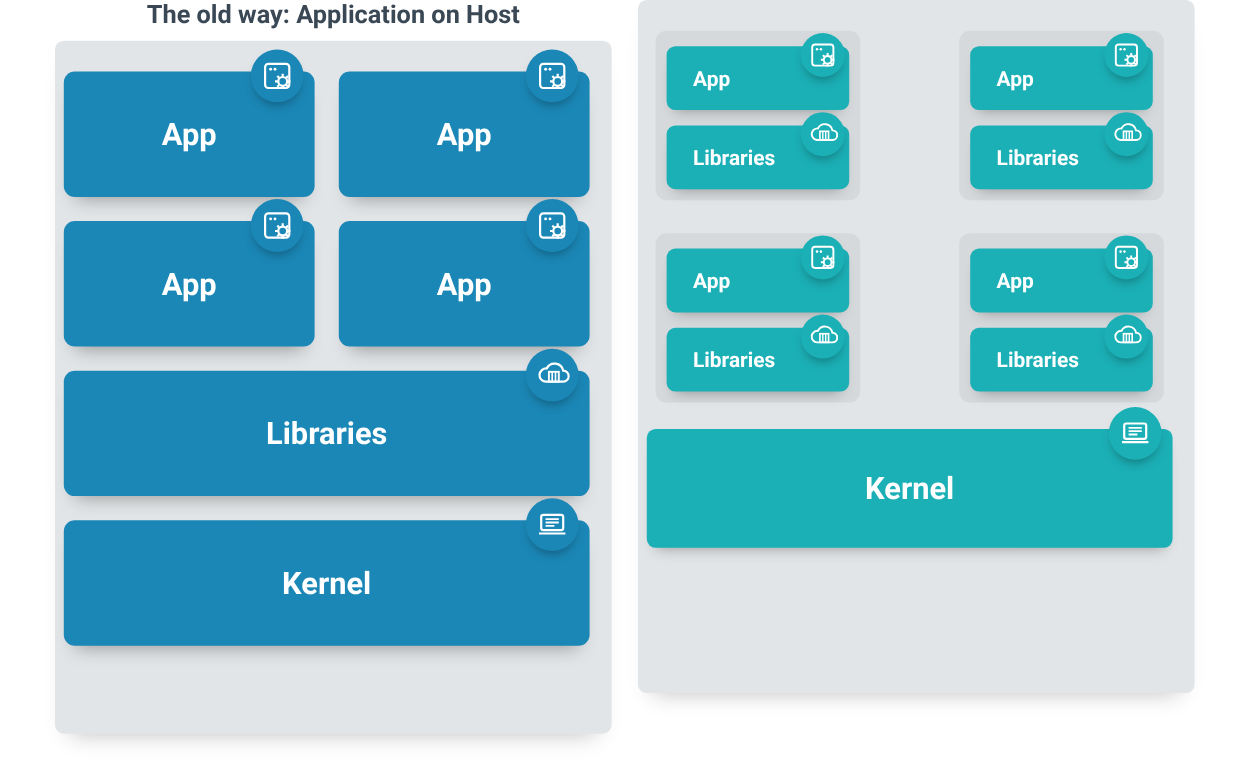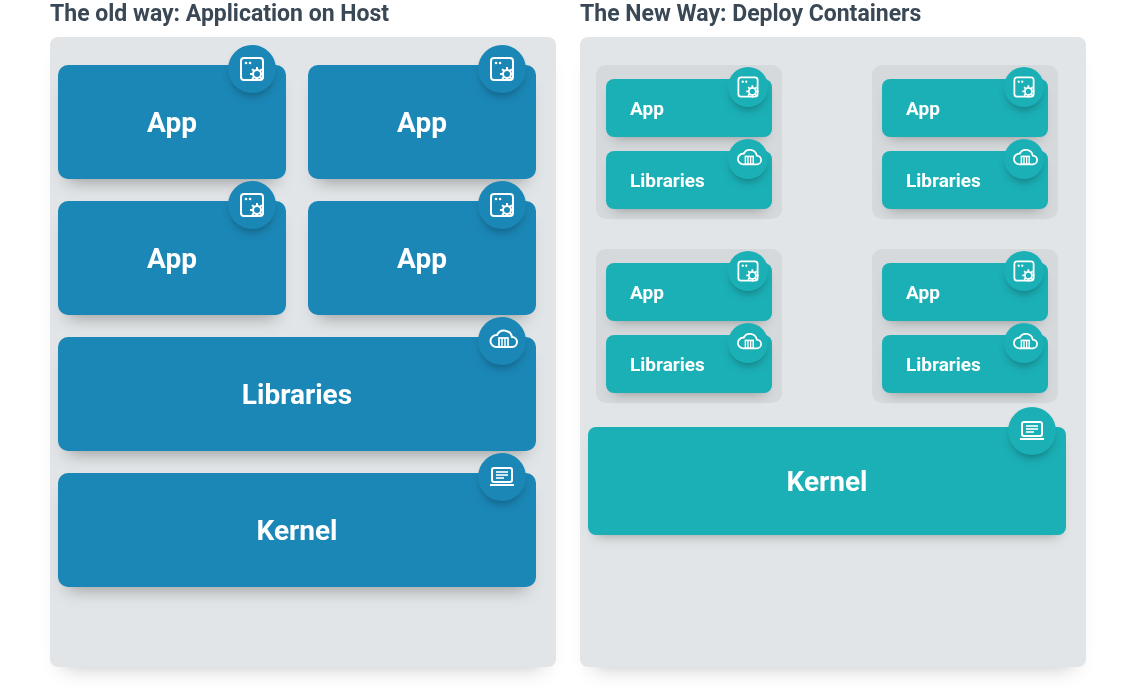--- a/index.html
+++ b/index.html
@@ -12,21 +12,21 @@
   }
   .panels {
     display: flex;
     gap: 24px;
     padding: 0 50px;
   }
   .panel-wrap {
     flex: 1;
     display: flex;
     flex-direction: column;
-    align-items: flex-start;
+    align-items: center;
   }
   .panel-title {
     font-size: 23px;
     font-weight: 700;
     color: #3a4855;
     margin-bottom: 10px;
     text-align: center;
   }
   .panel {
     background: #e2e5e7;
@@ -217,21 +217,20 @@
           <svg width="32" height="32">
               <use href="#kernel-laptop-icon"></use>
             </svg>
         </div>
       </div>
 
     </div>
   </div>
 
   <div class="panel-wrap">
-    <div class="panel-title">The New Way: Deploy Containers</div>
     <div class="panel">
 
       <div class="new-grid">
 
         <div class="container-group">
           <div class="teal-block">
             <span>App</span>
             <div class="badge teal small">
               <svg width="28" height="28" viewBox="0 0 32 32">
                   <use href="#app-gear-icon"></use>

